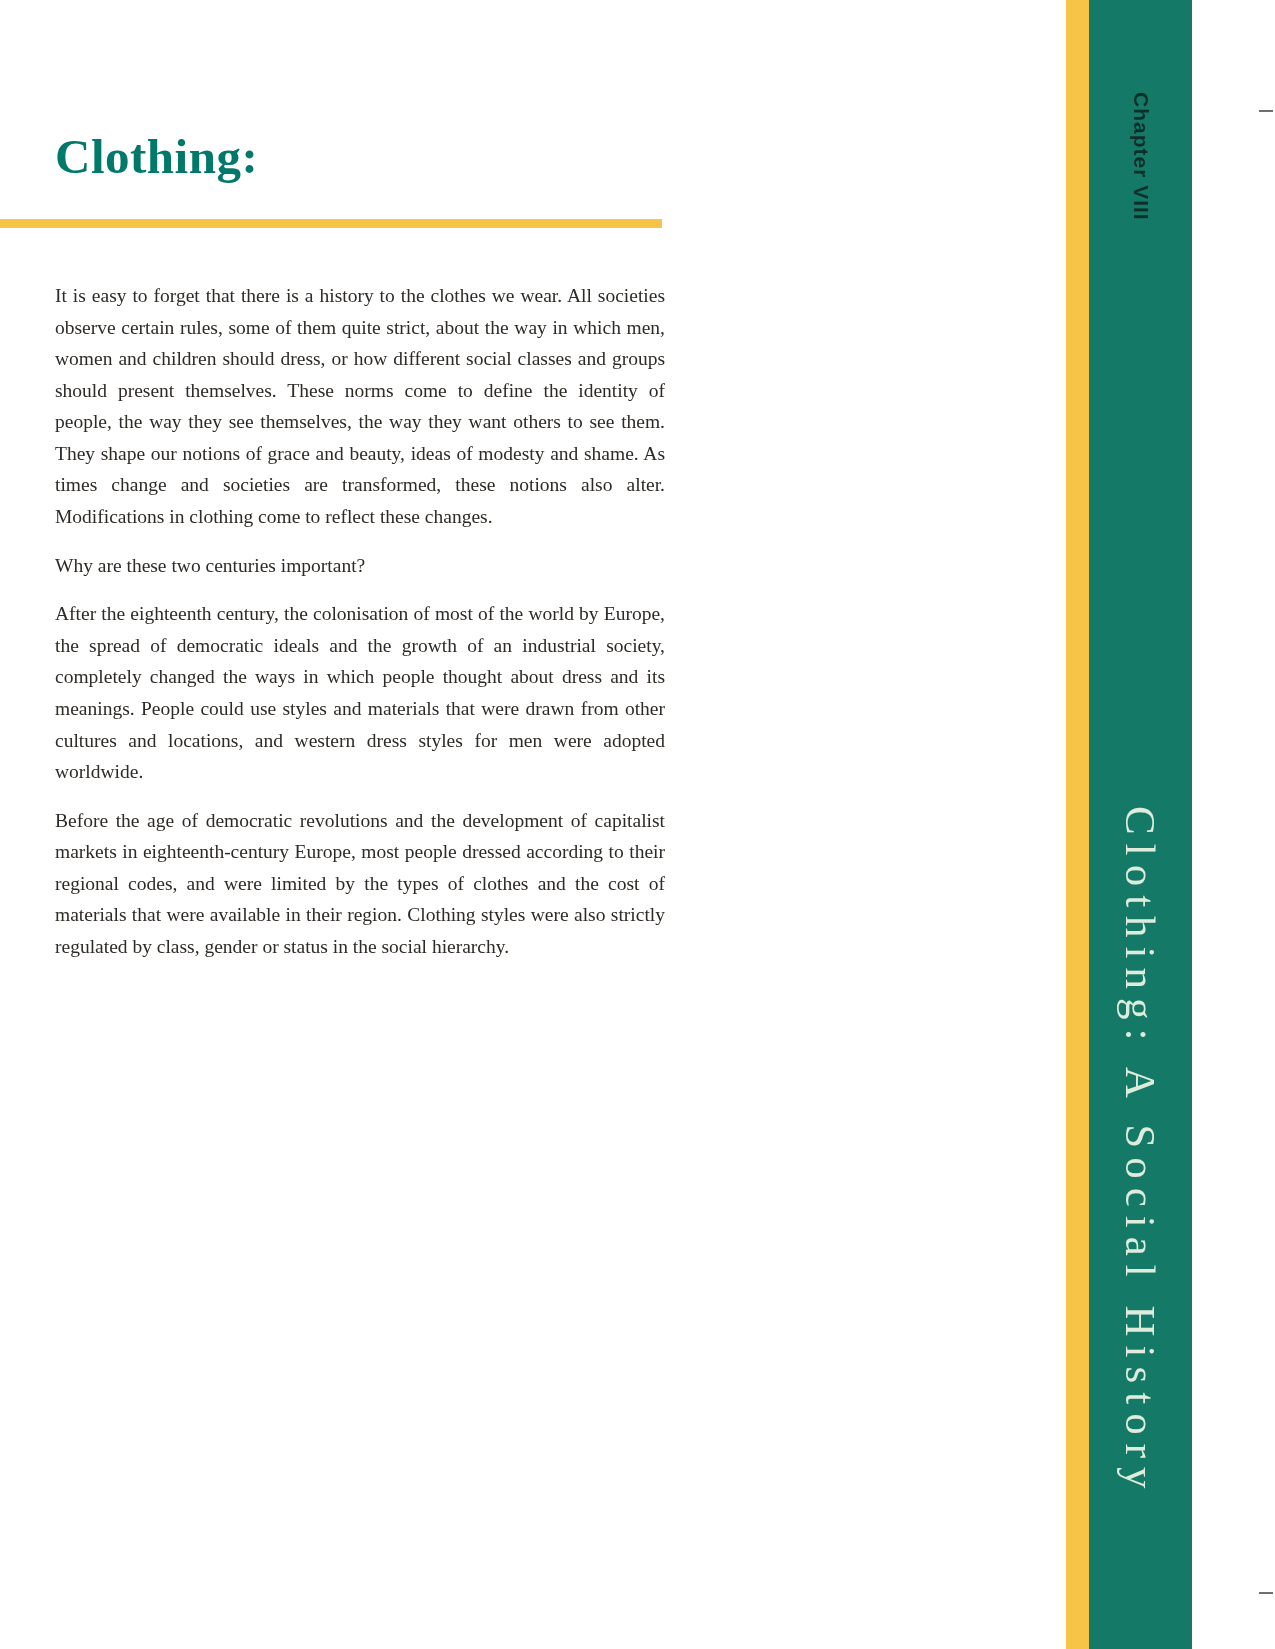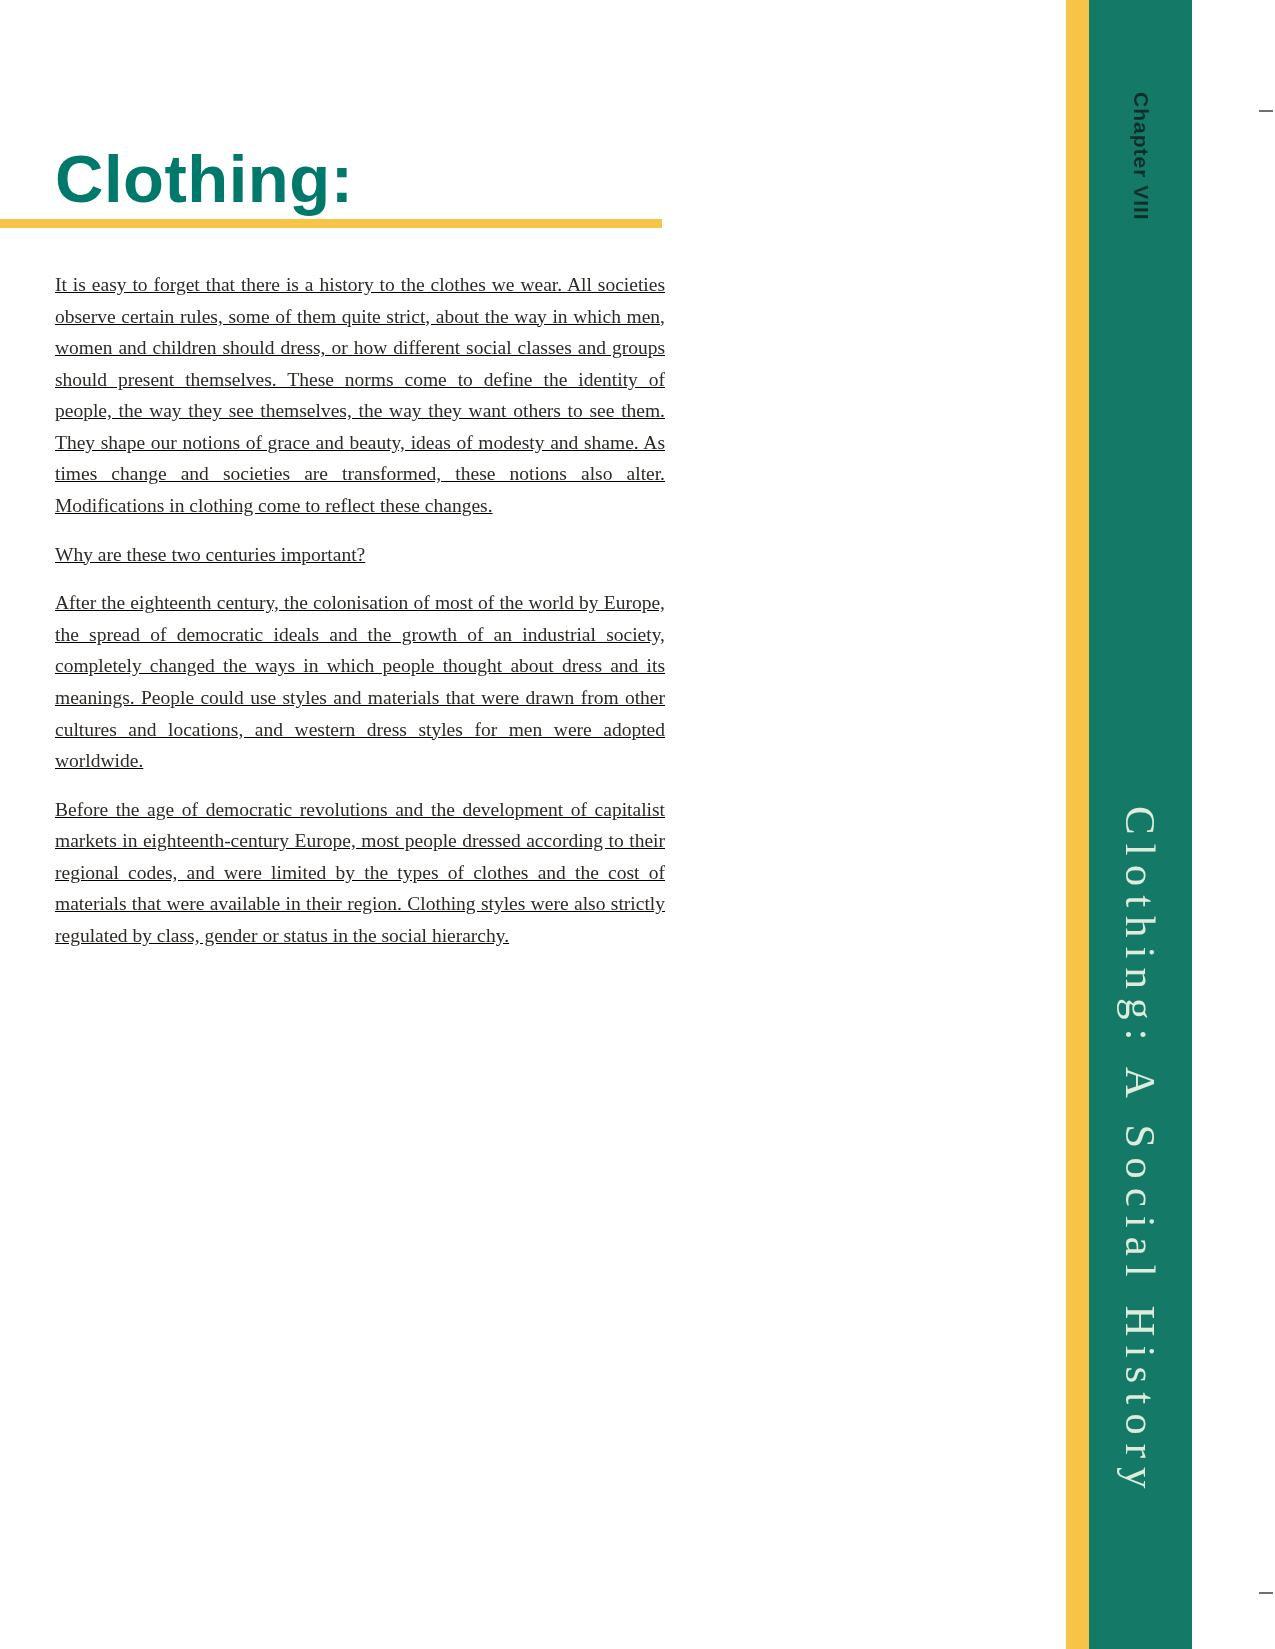--- a/index.html
+++ b/index.html
@@ -11,44 +11,43 @@
     overflow: hidden;
     font-family: "Liberation Serif", serif;
   }
 
   
   .chapter-title {
     position: absolute;
     left: 55px;
     top: 98px;
     color: #00786a;
-    font-family: Liberation Sans, sans-serif;
+    font-family: Liberation Serif, serif;
     font-weight: bold;
-    font-size: 67px;
+    font-size: 49px;
     line-height: 1.07;
     letter-spacing: 0.5px;
   }
 
   
   .gold-rule {
     position: absolute;
     left: 0;
     top: 219px;
     width: 662px;
     height: 9px;
     background: #f7c447;
   }
 
   
   .body-col {
     position: absolute;
     left: 55px;
-    top: 269px;
+    top: 280px;
     width: 610px;
-    text-decoration: underline;
   }
   .body-col p {
     margin: 0 0 17px 0;
     font-size: 19.5px;
     line-height: 1.62;
     text-align: justify;
     color: #2e2a26;
   }
 
   

